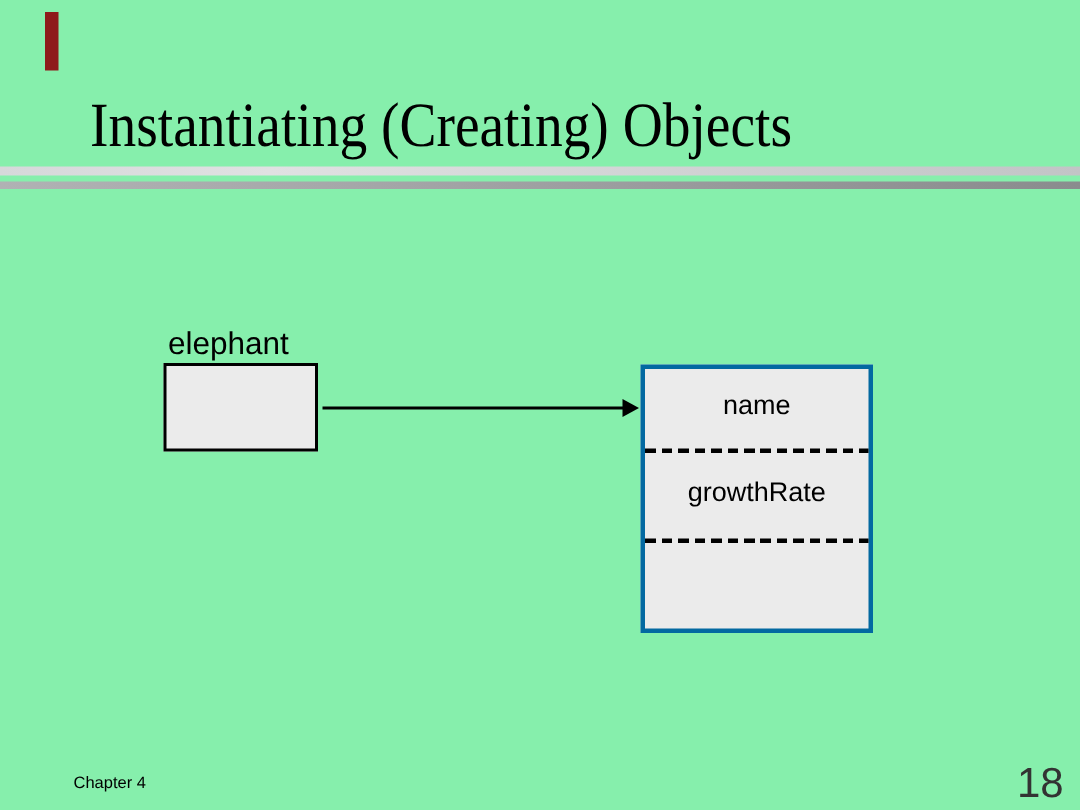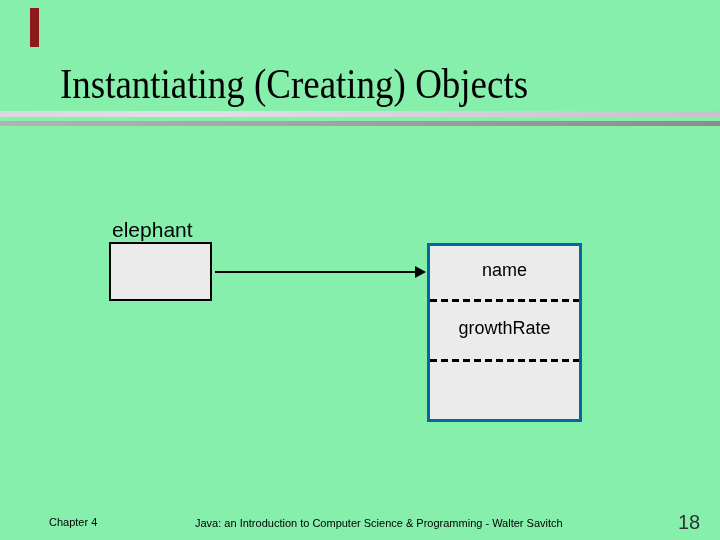--- a/index.html
+++ b/index.html
@@ -56,21 +56,21 @@
   .field-0{top:15px;}
   .field-1{top:73px;}
   .field-2{top:141px;}
   .footer-chapter{
     position:absolute;left:15px;top:516px;font-size:11px;line-height:12px;margin-left:34px;
   }
   .footer-book{
     position:absolute;left:195px;top:517px;font-size:11px;line-height:12px;white-space:nowrap;
   }
   .page-number{
-    position:absolute;left:678px;top:512px;font-size:20px;line-height:20px;
+    position:absolute;left:678px;top:512px;font-size:28px;line-height:20px;
     color:var(--page-number,#333333);
   }
 </style>
 </head>
 <body>
 
 <div class="slide">
 
   <div class="accent-bar"></div>
 
@@ -87,16 +87,15 @@
   <div class="arrow-head"></div>
 
   <div class="fields-box">
     <div class="field-label field-0">name</div>
     <div class="field-separator sep-1"></div>
     <div class="field-label field-1">growthRate</div>
     <div class="field-separator sep-2"></div>
   </div>
 
   <div class="footer-chapter">Chapter 4</div>
-  <div class="footer-book">Java: an Introduction to Computer Science &amp; Programming - Walter Savitch</div>
   <div class="page-number">18</div>
 
 </div>
 
 </body></html>

